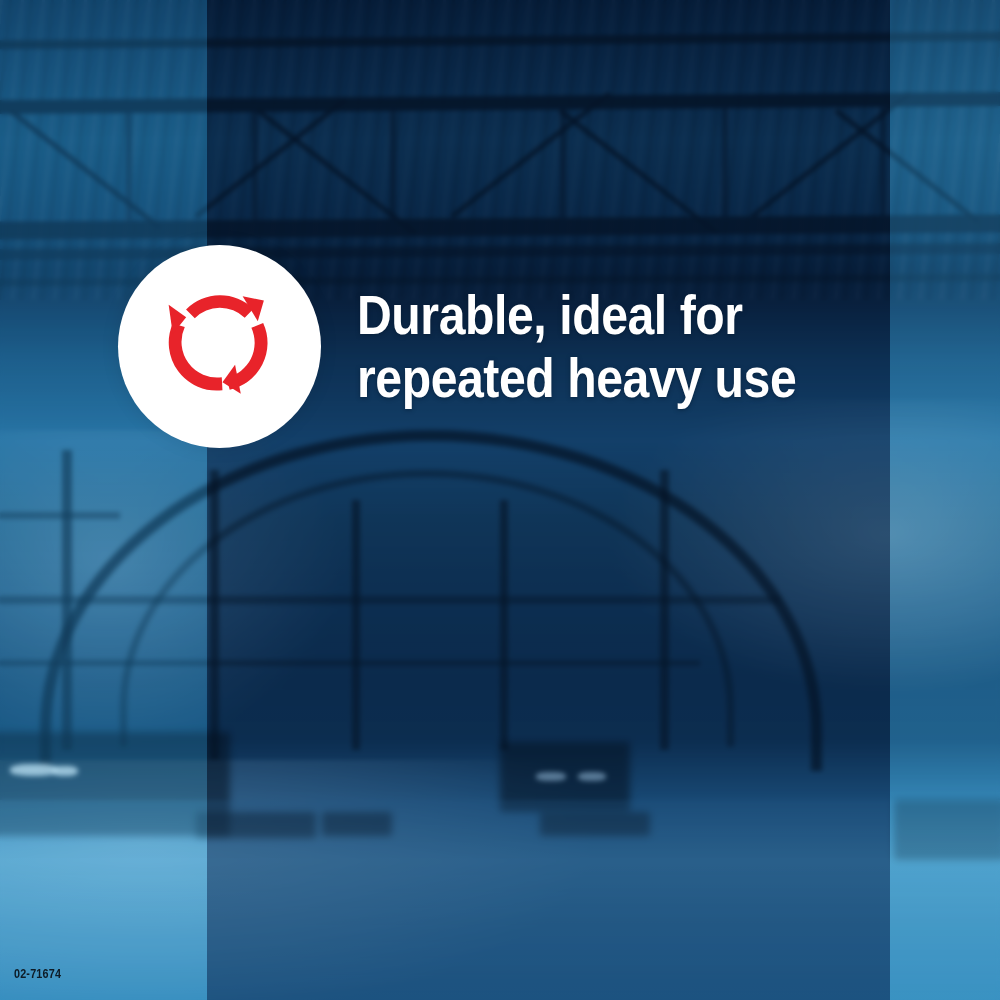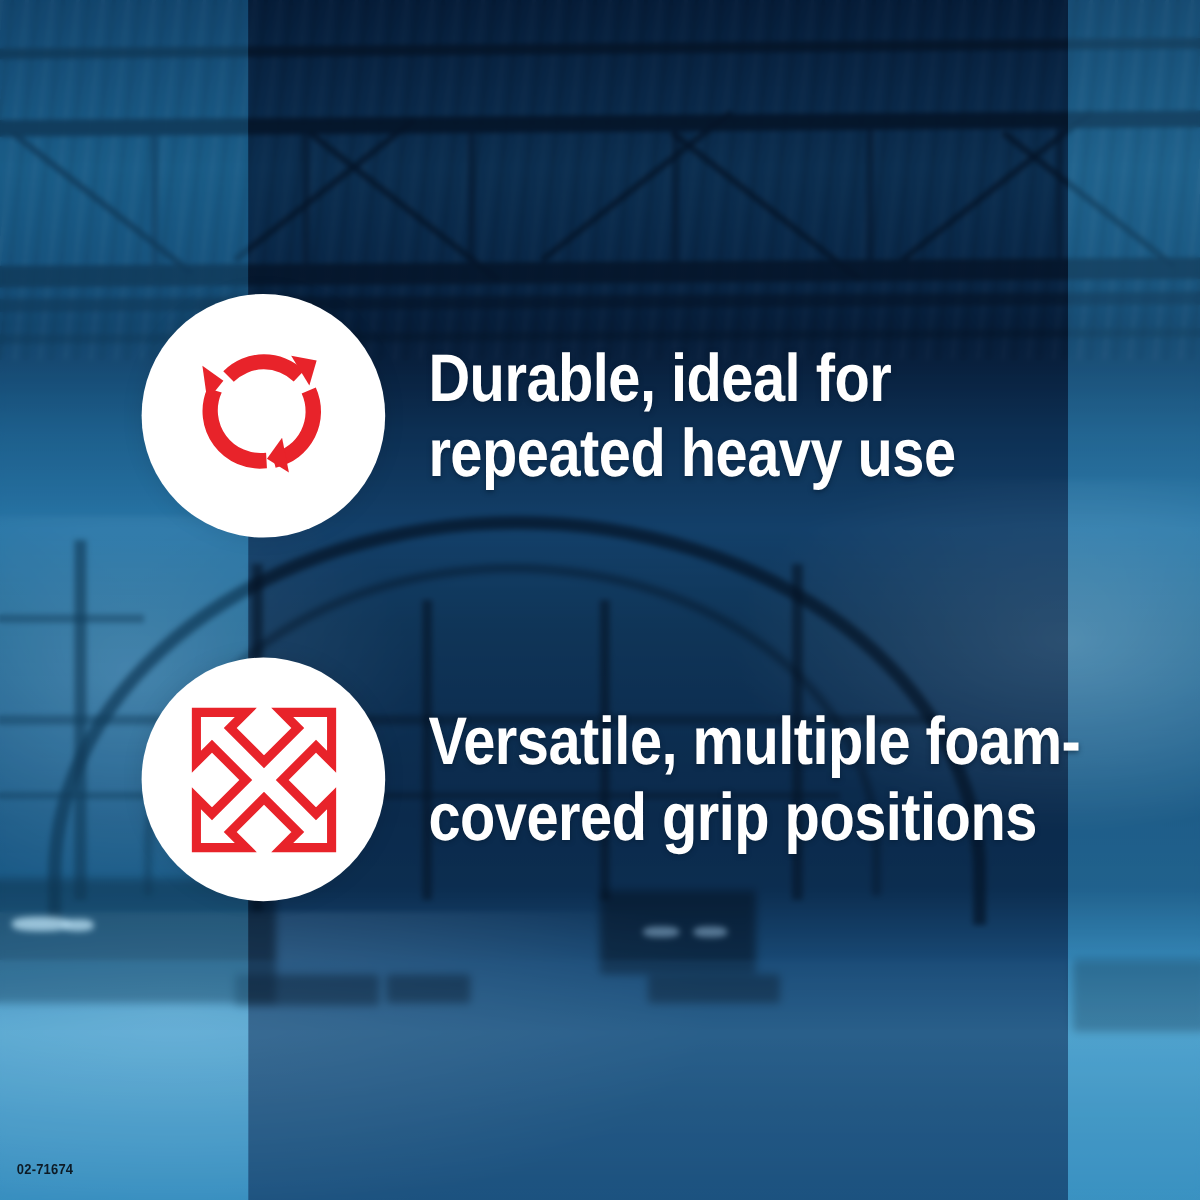--- a/index.html
+++ b/index.html
@@ -296,32 +296,17 @@
               <path d="M62.1,97.0 A41,41 0 0 1 19.5,39.9 L29.8,42.9 A30.5,30.5 0 0 0 61.5,85.9 Z"></path>
               <path d="M16.0,23.8 L31.0,34.6 L19.5,48.9 Z"></path>
             </g>
           </svg>
         </span>
       </div>
       <div class="feature-text">Durable, ideal for
 repeated heavy use</div>
     </div>
 
-    <div class="feature feature-2">
-      <div class="icon-circle">
-        <span>
-          <svg width="130" height="130" viewBox="0 0 120 120" aria-hidden="true">
-
-            <path d="M8,8 H46 L34,20 L60,46 L86,20 L74,8 H112
-                     V46 L100,34 L74,60 L100,86 L112,74
-                     V112 H74 L86,100 L60,74 L34,100 L46,112
-                     H8 V74 L20,86 L46,60 L20,34 L8,46 Z" fill="none" stroke="#e8232a" stroke-width="7" stroke-linejoin="miter" stroke-miterlimit="6"></path>
-          </svg>
-        </span>
-      </div>
-      <div class="feature-text">Versatile, multiple foam-
-covered grip positions</div>
-    </div>
   </div>
 
   <div class="product-code">02-71674</div>
 
 </div>
 
 </body></html>

